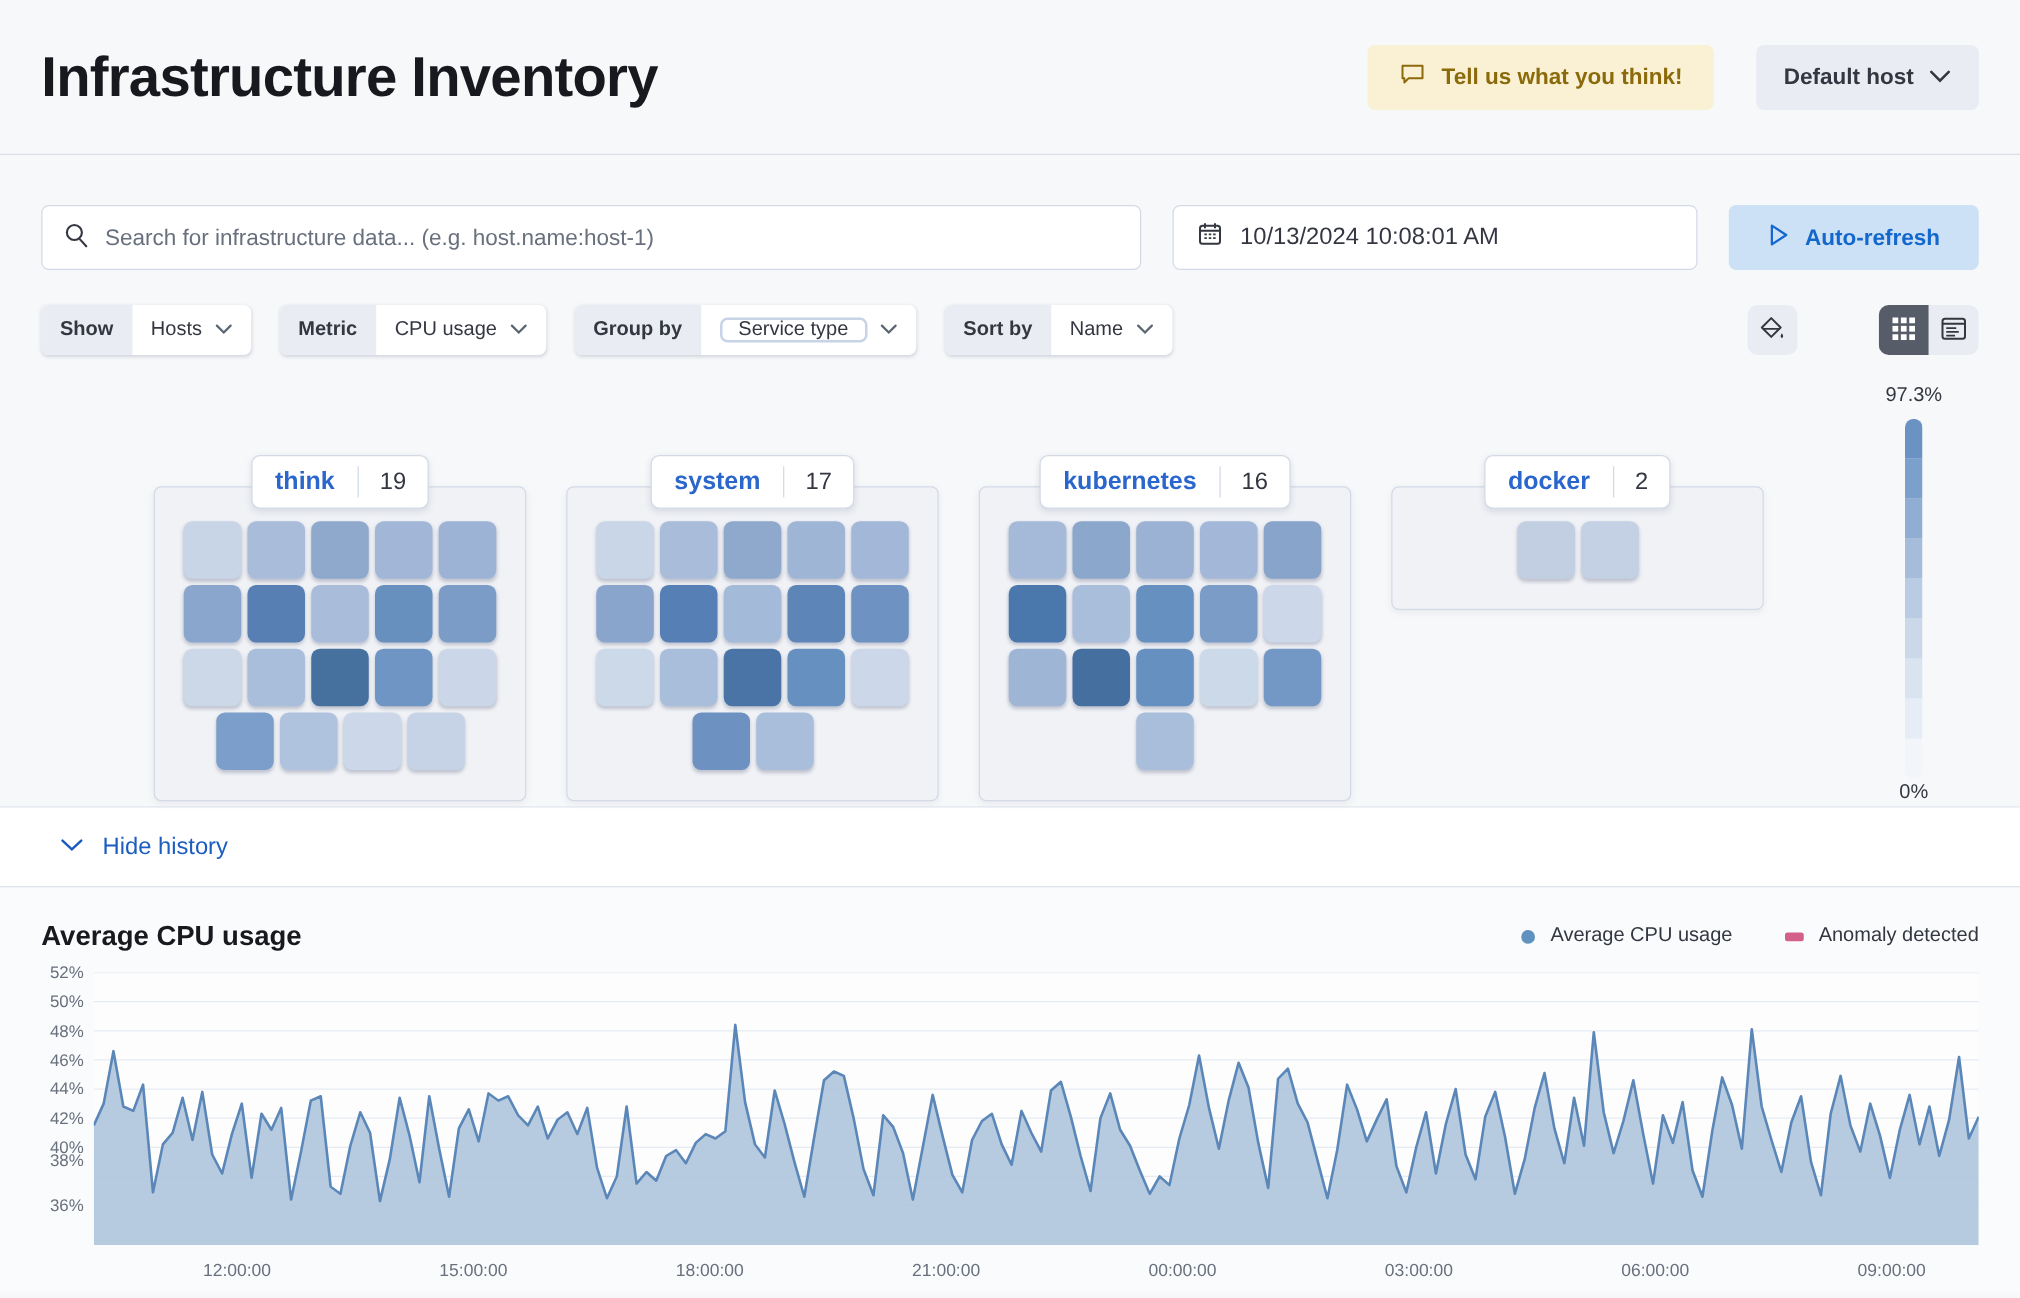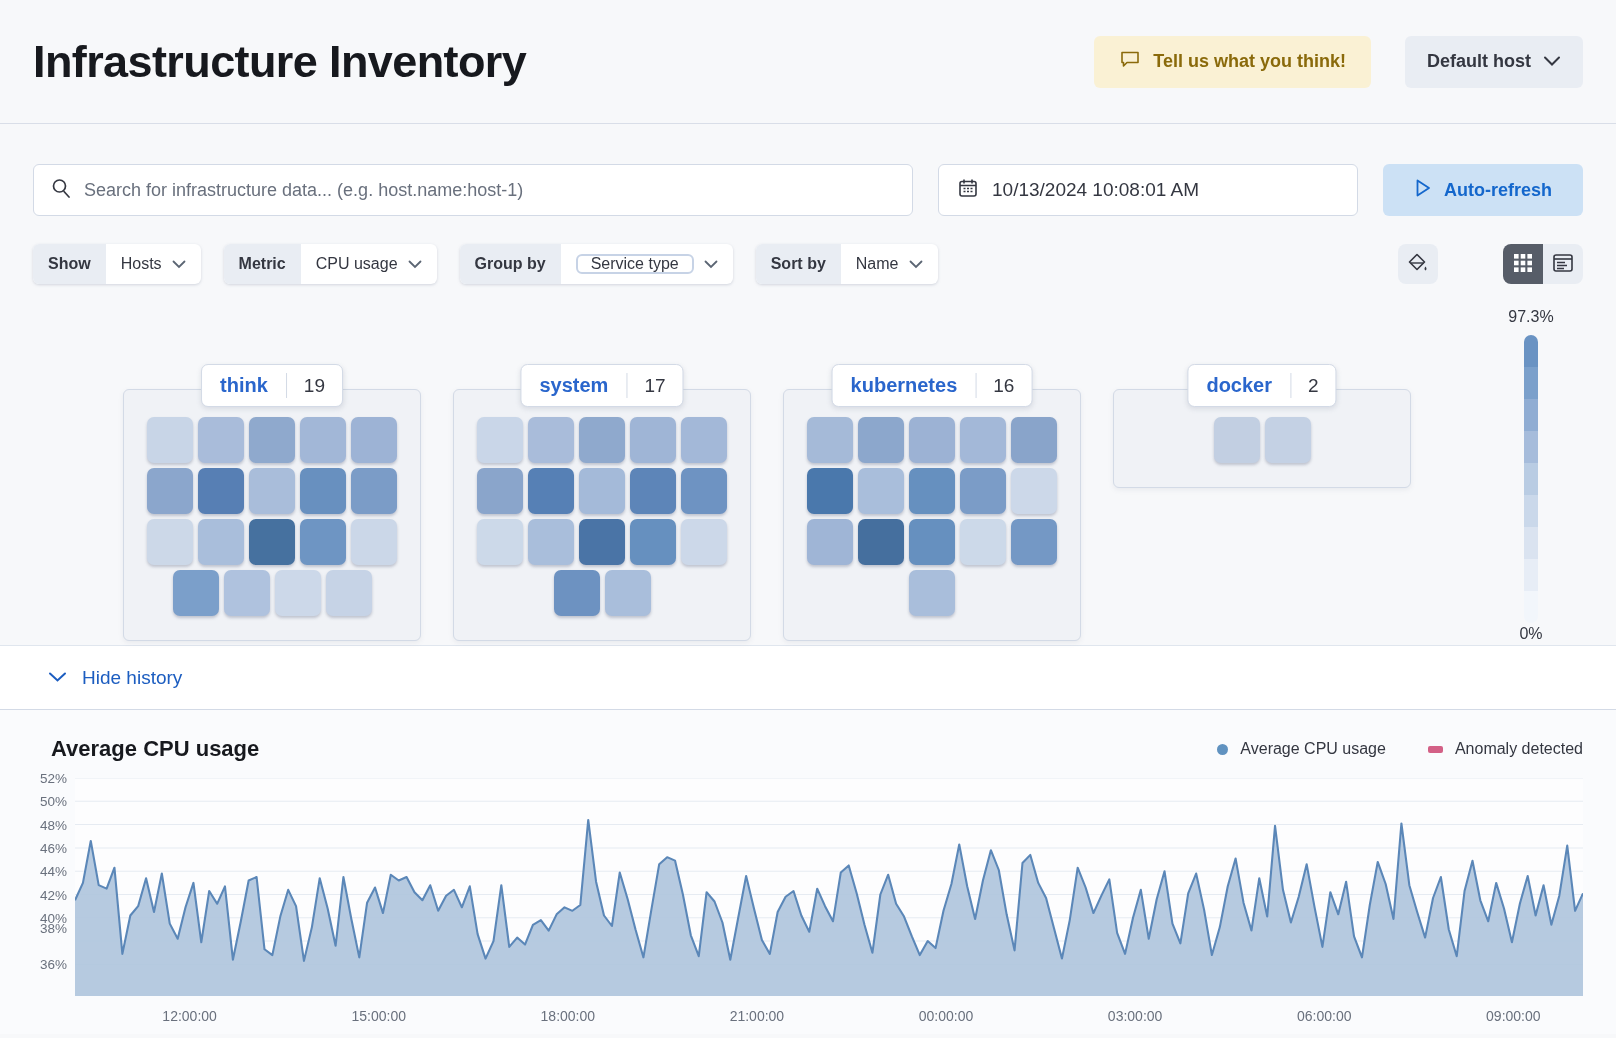--- a/index.html
+++ b/index.html
@@ -50,21 +50,21 @@
   .scale-max, .scale-min { font-size:16px; color:#343741; }
   .scale-bar { width:14px; height:288px; margin:9px auto 2px auto; border-radius:7px; overflow:hidden; display:flex; flex-direction:column; }
   .scale-step { flex:1; }
 
   
   .history-band { height:65px; background:#fff; border-top:1px solid #e0e6ee; border-bottom:1px solid #d3dae6; display:flex; align-items:center; padding-left:48px; gap:15px; }
   .history-link { color:#1c5dc0; font-size:19px; font-weight:500; cursor:pointer; }
 
   
   .chart-section { background:#fafbfd; height:324px; padding:0 33px; }
-  .chart-header { display:flex; align-items:center; padding-top:26px;margin-left:18px; }
+  .chart-header { display:flex; align-items:center; padding-top:26px; }
   .chart-title { font-size:22px; font-weight:800; color:#17191e; }
   .chart-legend { margin-left:auto; display:flex; gap:42px; align-items:center; }
   .legend-item { display:flex; align-items:center; gap:12px; font-size:16px; color:#343741; }
   .legend-dot { width:11px; height:11px; border-radius:50%; }
   .legend-swatch { width:15px; height:7px; border-radius:2px; }
 
   .plot-row { display:flex; margin-top:16px; }
   .ylabels { width:42px; position:relative; height:218px; }
   .ylabel { position:absolute; right:8px; transform:translateY(-50%); font-size:13.5px; color:#69707d; }
   .plot { flex:1; position:relative; height:218px; background:#fdfdfe; }

